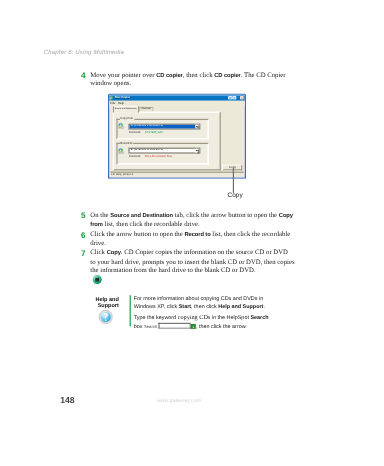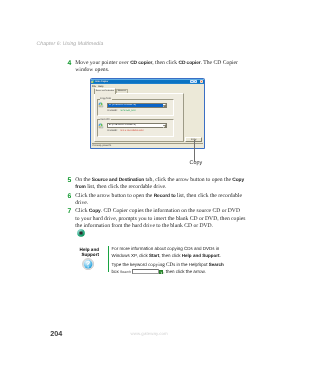--- a/index.html
+++ b/index.html
@@ -264,15 +264,15 @@
   </svg>
 
   <div class="hs-rule"></div>
   <div id="hs-lines">
       <div class="hs-text" style="top: 246.4px;"><span>For more information about copying CDs and DVDs in</span></div>
       <div class="hs-text" style="top: 253px;"><span>Windows XP, click </span><b>Start</b><span>, then click </span><b>Help and Support</b><span>.</span></div>
       <div class="hs-text" style="top: 262.3px;"><span>Type the keyword </span><span class="ser">copying CDs</span><span> in the HelpSpot </span><b>Search</b></div>
       <div class="hs-text" style="top: 268.9px;"><span>box </span><span class="sbox"><span style="font-size:3.5px;color:#444;">Search</span><span style="display:inline-block;width:26.6px;height:4.4px;box-sizing:border-box;border:0.55px solid #9a9a9a;border-top-color:#767676;border-left-color:#767676;background:#fff;vertical-align:-0.25px;margin-left:1.2px;"></span><span style="display:inline-block;width:4.0px;height:4.2px;box-sizing:border-box;background:#3a9c3f;border:0.4px solid #2a7f2d;vertical-align:-0.35px;margin-left:0.45px;position:relative;"><span style="position:absolute;left:1.05px;top:1.05px;width:0;height:0;border-top:1.05px solid transparent;border-bottom:1.05px solid transparent;border-left:1.6px solid #fff;"></span></span></span><span>, then click the arrow.</span></div>
     </div>
 
-  <div class="footer-page">204</div>
+  <div class="footer-page">148</div>
   <div class="footer-url">www.gateway.com</div>
 </div>
 
 </body></html>

